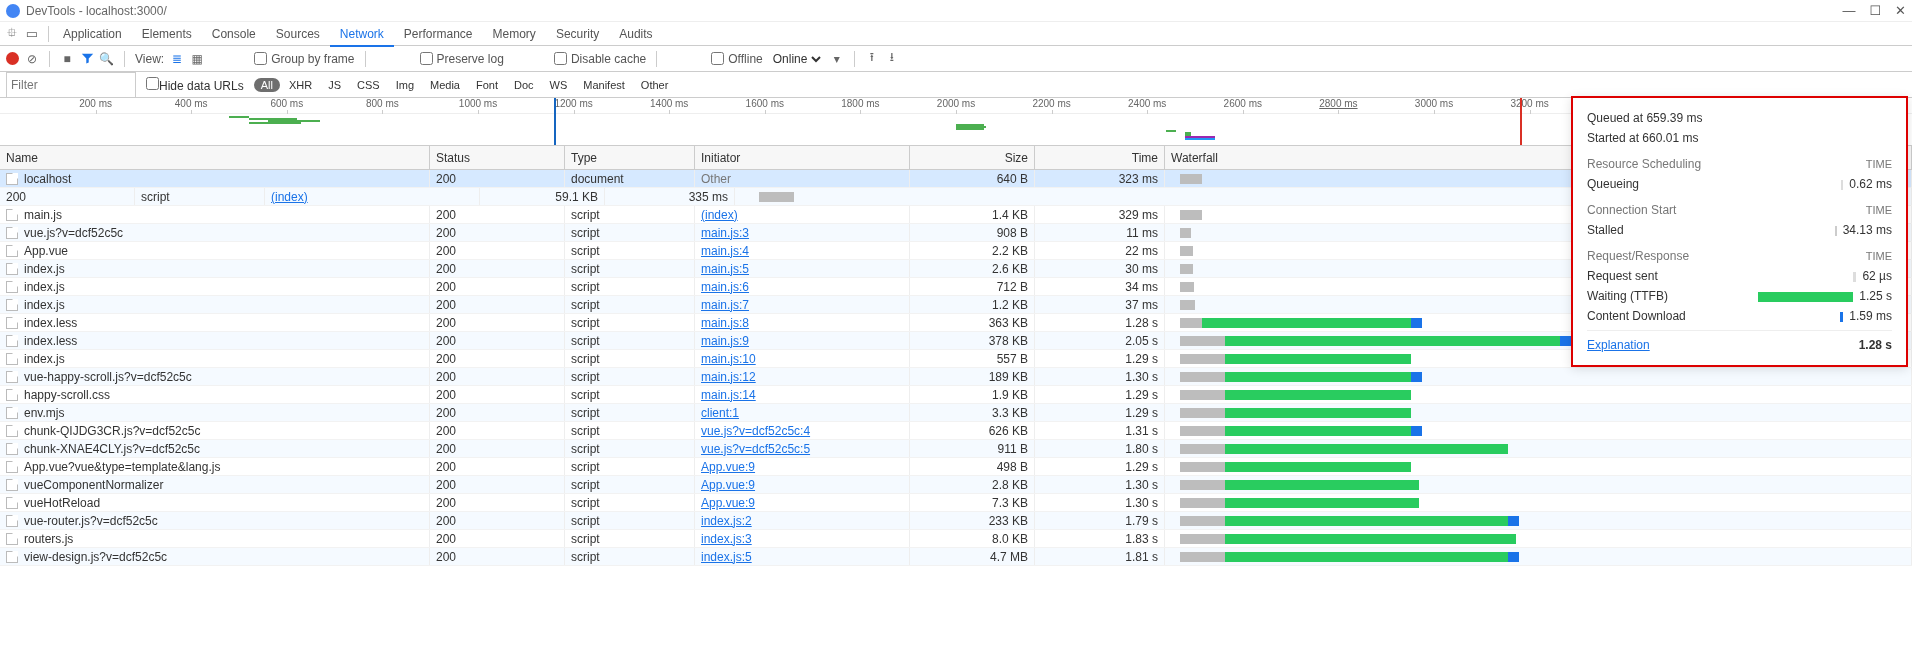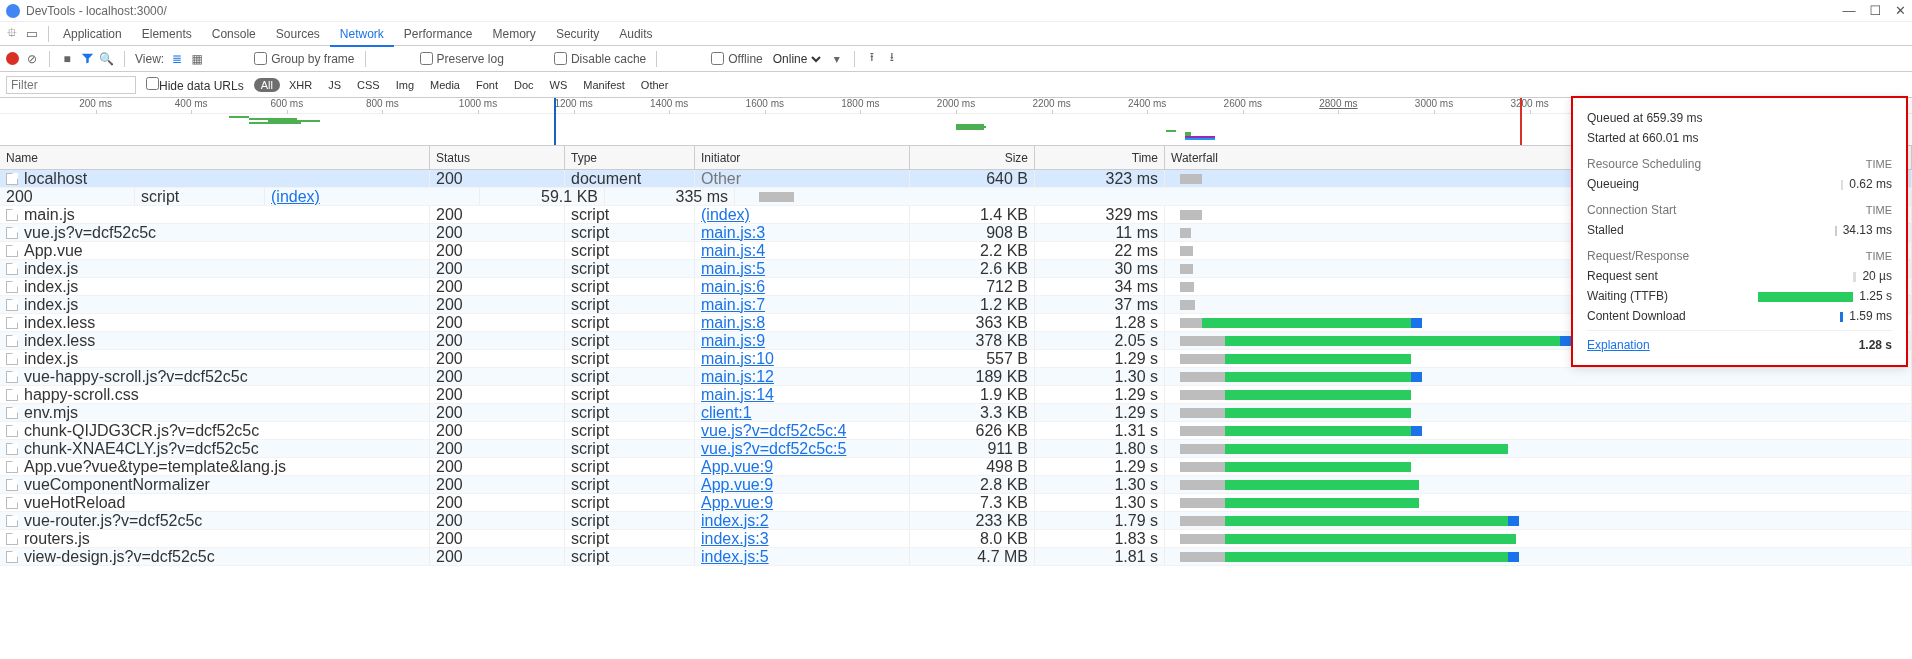--- a/index.html
+++ b/index.html
@@ -14,21 +14,21 @@
 .tabbar .tab { padding: 4px 10px; font-size: 12px; color: #555; cursor: pointer; }
 .tabbar .tab.active { color: #1a73e8; border-bottom: 2px solid #1a73e8; }
 .tabbar .sep { width: 1px; height: 16px; background: #ccc; margin: 0 4px; }
 .toolbar { height: 26px; display: flex; align-items: center; padding: 0 6px; border-bottom: 1px solid #ccc; gap: 6px; font-size: 12px; color: #555;}
 .toolbar .rec { width: 13px; height: 13px; background: #d93025; border-radius: 50%; cursor:pointer;}
 .toolbar .iconbtn { width: 14px; height: 14px; display:inline-flex; align-items:center; justify-content:center; color:#666; cursor:pointer;}
 .toolbar .sep { width: 1px; height: 16px; background: #ccc; margin: 0 4px;}
 .toolbar label { display:flex; align-items:center; gap:4px; font-size:12px;padding-left:44px; }
 .toolbar select.throttle { border:none; background:transparent; font-size:12px; color:#333; }
 .filterbar { height: 26px; display:flex; align-items:center; padding:0 6px; border-bottom:1px solid #ccc; gap:10px; }
-.filterbar input.filter { width: 130px; height: 18px; font-size: 12px; border:1px solid #ccc; padding:1px 4px; }
+.filterbar input.filter { width: 130px; height: 26px; font-size: 12px; border:1px solid #ccc; padding:1px 4px; }
 .filterbar .filters { display:flex; align-items:center; gap:2px; }
 .filterbar .chip { padding:1px 7px; border-radius:8px; font-size:11px; color:#333; cursor:pointer;}
 .filterbar .chip.active { background:#6e6e6e; color:#fff; }
 .overview { height: 48px; border-bottom:1px solid #ccc; position:relative; background:#fff; }
 .overview .ruler { height:16px; border-bottom:1px solid #eee; position:relative; }
 .overview .tick { position:absolute; top:0; font-size:10px; color:#666; transform:translateX(-50%); }
 .overview .tickline { position:absolute; top:12px; height:4px; width:1px; background:#ccc;}
 .overview .bars { position:absolute; left:0; right:0; top:18px; bottom:2px; }
 .overview .bar { position:absolute; height:2px; background:#4caf50; }
 .overview .bar.css { background:#9c27b0; }
@@ -40,21 +40,21 @@
 .table-head .th { padding:4px 6px; font-size:12px; color:#333; border-right:1px solid #ccc; display:flex; align-items:center; }
 .th-name { width: 430px;}
 .th-status { width: 135px;}
 .th-type { width: 130px;}
 .th-initiator { width: 215px;}
 .th-size { width: 125px; justify-content:flex-end;}
 .th-time { width: 130px; justify-content:flex-end;}
 .th-waterfall { flex:1; }
 
 .rows { height: calc(659px - 22px - 24px - 26px - 26px - 48px - 24px); overflow-y:auto; position:relative;}
-.row { height:18px; display:flex; align-items:center; font-size:16px; border-bottom:1px solid #f2f2f2;justify-content:space-between; }
+.row { height:18px; display:flex; align-items:center; font-size:12px; border-bottom:1px solid #f2f2f2;justify-content:space-between; }
 .row:nth-child(odd){ background:#fff;}
 .row:nth-child(even){ background:#f5faff;}
 .row.selected { background:#d6e9ff !important; }
 .row .cell { padding:0 6px; border-right:1px solid #eee; height:100%; display:flex; align-items:center; overflow:hidden; white-space:nowrap;}
 .c-name { width:430px; }
 .c-name .doc-icon { width:12px; height:12px; border:1px solid #bbb; margin-right:6px; background:#fff; flex-shrink:0; position:relative;}
 .c-name .doc-icon::after{content:"";position:absolute;right:-1px;top:-1px;border:3px solid transparent;border-right-color:#fff;border-top-color:#fff;}
 .c-status { width:135px; }
 .c-type { width:130px; }
 .c-initiator { width:215px; }
@@ -624,21 +624,21 @@
       <span>Stalled</span>
       <span><span class="bar-mini bar-s"></span><span>34.13 ms</span></span>
     </div>
   <div style="height:6px;"></div>
   <div class="row-t">
       <span class="section-title">Request/Response</span>
       <span class="time-lbl">TIME</span>
     </div>
   <div class="row-t">
       <span>Request sent</span>
-      <span><span class="bar-mini bar-sent"></span><span>20 µs</span></span>
+      <span><span class="bar-mini bar-sent"></span><span>62 µs</span></span>
     </div>
   <div class="row-t">
       <span>Waiting (TTFB)</span>
       <span><span class="bar-mini bar-wait"></span><span>1.25 s</span></span>
     </div>
   <div class="row-t">
       <span>Content Download</span>
       <span><span class="bar-mini bar-down"></span><span>1.59 ms</span></span>
     </div>
   <hr>

